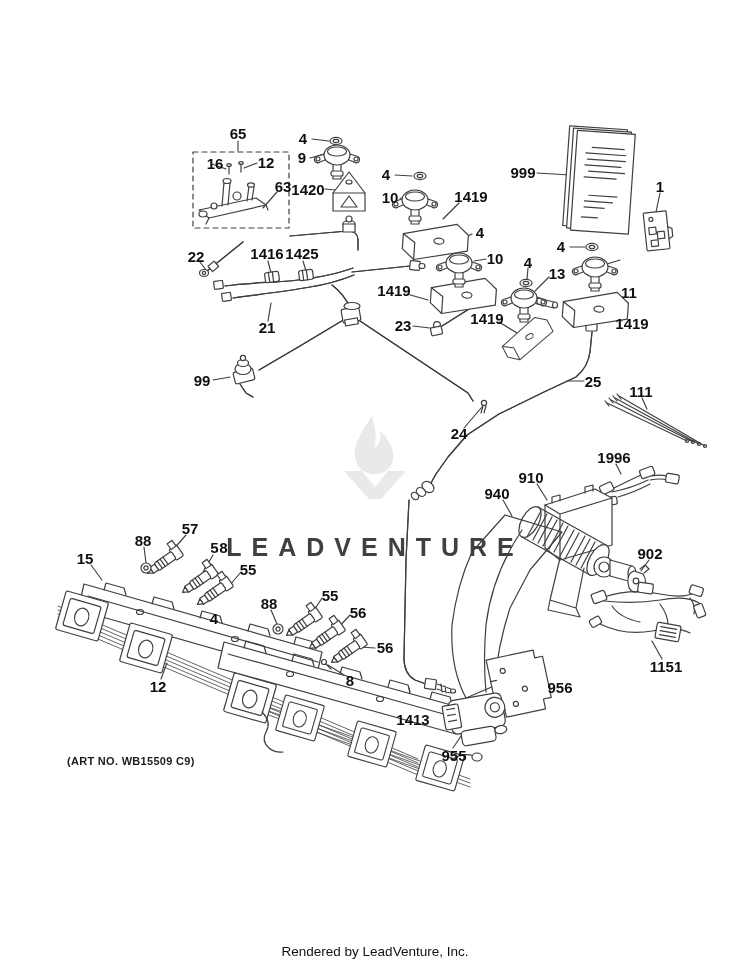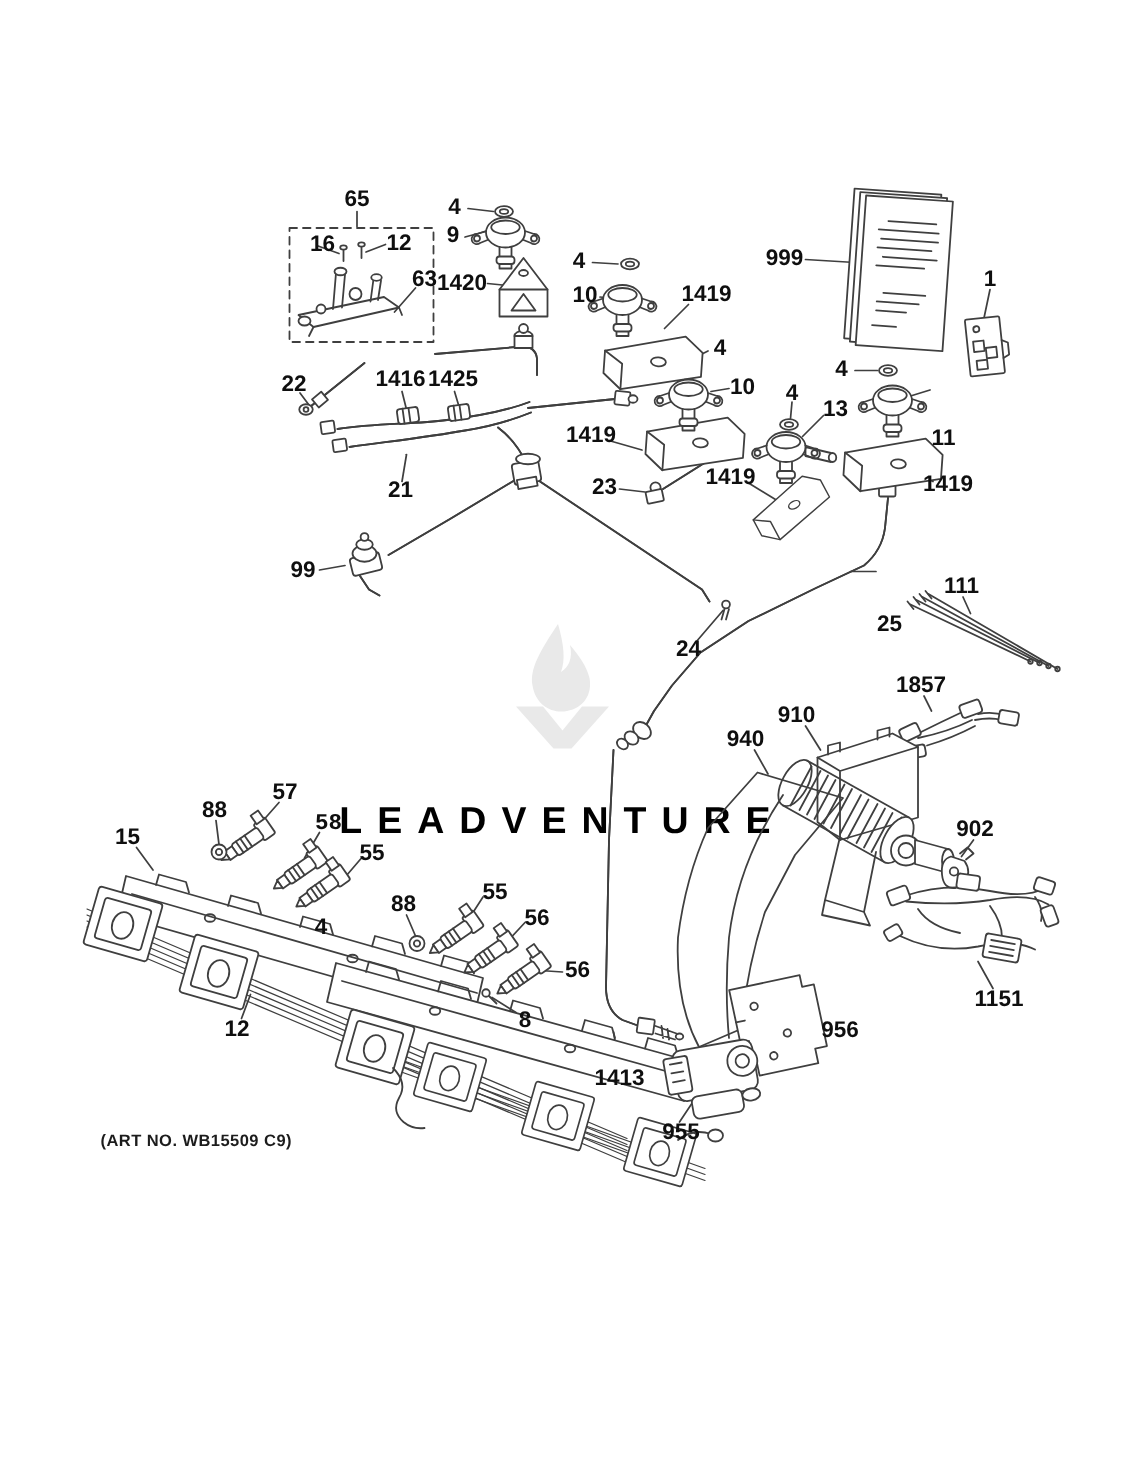--- a/index.html
+++ b/index.html
@@ -1,19 +1,19 @@
 <!DOCTYPE html>
 <html><head>
 <meta charset="utf-8">
 <style>
   html,body{margin:0;padding:0;background:#fff}
   .stage{position:relative;width:750px;height:971px;background:#fff;overflow:hidden;
          font-family:"Liberation Sans",sans-serif}
   .wm-text{position:absolute;top:533px;left:50%;transform:translateX(-50%);
-           font-weight:bold;font-size:25px;letter-spacing:10px;color:#000000;
+           font-weight:bold;font-size:25px;letter-spacing:10px;color:#404040;
            white-space:nowrap;user-select:none}
   #art{position:absolute;left:0;top:0}
   #art *{stroke:#3f3f3f;stroke-width:1.2;fill:none;stroke-linecap:round;stroke-linejoin:round}
   #art .wf{fill:#fff}
   #art .po{stroke-width:5.2}
   #art .pi{stroke:#fff;stroke-width:2.8}
   #art .thin{stroke-width:0.8}
   #art .ldr path{stroke-width:1.15}
   #art .wmk, #art .wmk *{stroke:none;fill:#e9e9e9}
   #label-layer{position:absolute;left:0;top:0;width:750px;height:933px;pointer-events:none}
@@ -419,24 +419,24 @@
       <span class="plabel" style="left: 495px; top: 258px;">10</span>
       <span class="plabel" style="left: 394px; top: 290px;">1419</span>
       <span class="plabel" style="left: 528px; top: 262px;">4</span>
       <span class="plabel" style="left: 557px; top: 273px;">13</span>
       <span class="plabel" style="left: 561px; top: 246px;">4</span>
       <span class="plabel" style="left: 629px; top: 258px; margin-top: 34px;">11</span>
       <span class="plabel" style="left: 487px; top: 318px;">1419</span>
       <span class="plabel" style="left: 632px; top: 323px;">1419</span>
       <span class="plabel" style="left: 403px; top: 325px;">23</span>
       <span class="plabel" style="left: 202px; top: 380px;">99</span>
-      <span class="plabel" style="left: 593px; top: 381px; margin-top: 35px;">25</span>
+      <span class="plabel" style="left: 593px; top: 381px;">25</span>
       <span class="plabel" style="left: 459px; top: 433px;">24</span>
       <span class="plabel" style="left: 641px; top: 391px;">111</span>
-      <span class="plabel" style="left: 614px; top: 457px;">1857</span>
+      <span class="plabel" style="left: 614px; top: 457px;">1996</span>
       <span class="plabel" style="left: 497px; top: 493px;">940</span>
       <span class="plabel" style="left: 531px; top: 477px;">910</span>
       <span class="plabel" style="left: 650px; top: 553px;">902</span>
       <span class="plabel" style="left: 190px; top: 528px;">57</span>
       <span class="plabel" style="left: 143px; top: 540px;">88</span>
       <span class="plabel" style="left: 219px; top: 549px; font-family: Liberation Mono, monospace;">58</span>
       <span class="plabel" style="left: 248px; top: 569px;">55</span>
       <span class="plabel" style="left: 85px; top: 558px;">15</span>
       <span class="plabel" style="left: 214px; top: 618px;">4</span>
       <span class="plabel" style="left: 269px; top: 603px;">88</span>
@@ -445,13 +445,14 @@
       <span class="plabel" style="left: 385px; top: 647px;">56</span>
       <span class="plabel" style="left: 350px; top: 680px;">8</span>
       <span class="plabel" style="left: 158px; top: 686px;">12</span>
       <span class="plabel" style="left: 413px; top: 719px;">1413</span>
       <span class="plabel" style="left: 560px; top: 687px;">956</span>
       <span class="plabel" style="left: 454px; top: 755px;">955</span>
       <span class="plabel" style="left: 666px; top: 666px;">1151</span>
     </div>
 
   <div class="artno">(ART NO. WB15509 C9)</div>
+  <div class="footer">Rendered by LeadVenture, Inc.</div>
 </div>
 
 </body></html>

